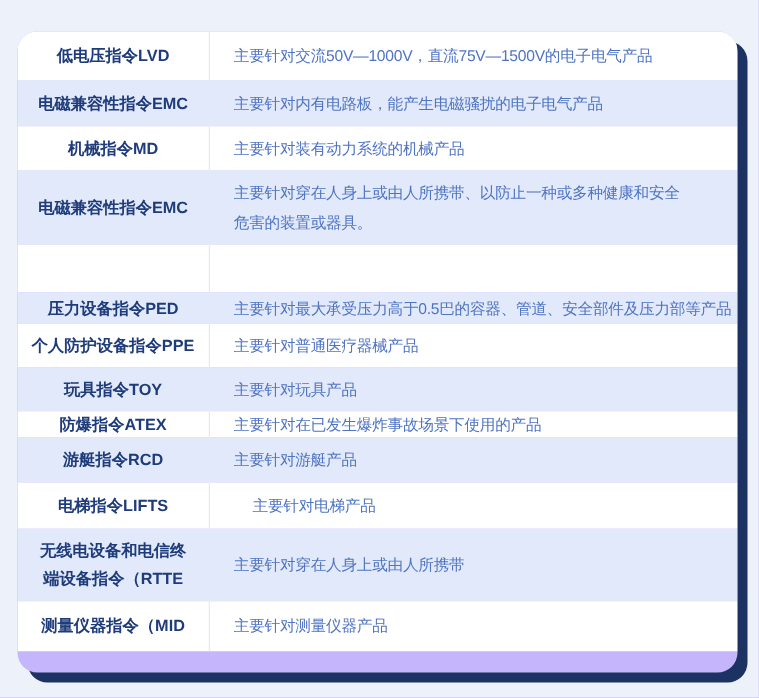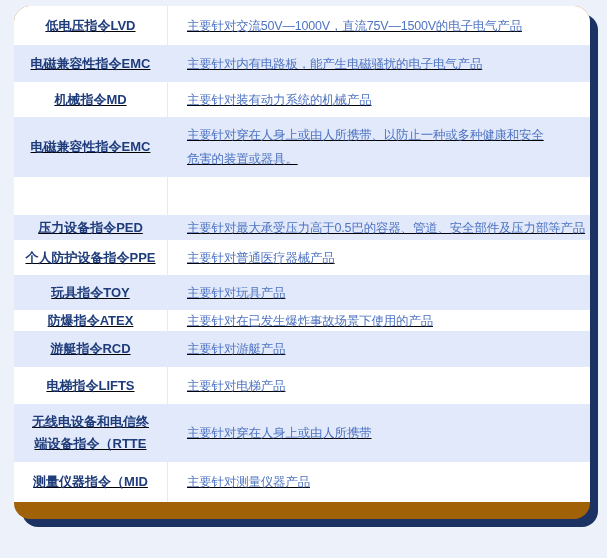--- a/index.html
+++ b/index.html
@@ -8,28 +8,27 @@
     width: 607px;
     height: 558px;
     overflow: hidden;
     font-family: "Liberation Sans", "DejaVu Sans", sans-serif;
   }
   body { background: #edf1f9; position: relative; }
 
   .card {
     position: absolute;
     left: 14px;
-    top: 6px;
+    top: 25px;
     width: 576px;
     height: 513px;
-    background: #a16207;
+    background: #c4b5fd;
     border-radius: 16px;
     box-shadow: 8px 8px 0 0 #1b3262;
     overflow: hidden;
-    text-decoration: underline;
   }
 
   .table { width: 100%; height: 100%; display: flex; flex-direction: column; }
 
   .row { display: flex; flex: 0 0 auto; background: #ffffff; }
   .row.alt { background: #e1e9fa; }
 
   .cell-label {
     flex: 0 0 154px;
     width: 154px;
@@ -99,21 +98,21 @@
         <div class="cell-desc">主要针对玩具产品</div>
       </div>
       <div class="row" style="height: 21px;">
         <div class="cell-label">防爆指令ATEX</div>
         <div class="cell-desc">主要针对在已发生爆炸事故场景下使用的产品</div>
       </div>
       <div class="row alt" style="height: 36px;">
         <div class="cell-label">游艇指令RCD</div>
         <div class="cell-desc">主要针对游艇产品</div>
       </div>
-      <div class="row" style="height: 37px;">
+      <div class="row" style="height: 37px; gap: 15px;">
         <div class="cell-label">电梯指令LIFTS</div>
         <div class="cell-desc">主要针对电梯产品</div>
       </div>
       <div class="row alt" style="height: 58px;">
         <div class="cell-label">无线电设备和电信终
 端设备指令（RTTE</div>
         <div class="cell-desc">主要针对穿在人身上或由人所携带</div>
       </div>
       <div class="row" style="height: 40px;">
         <div class="cell-label">测量仪器指令（MID</div>

